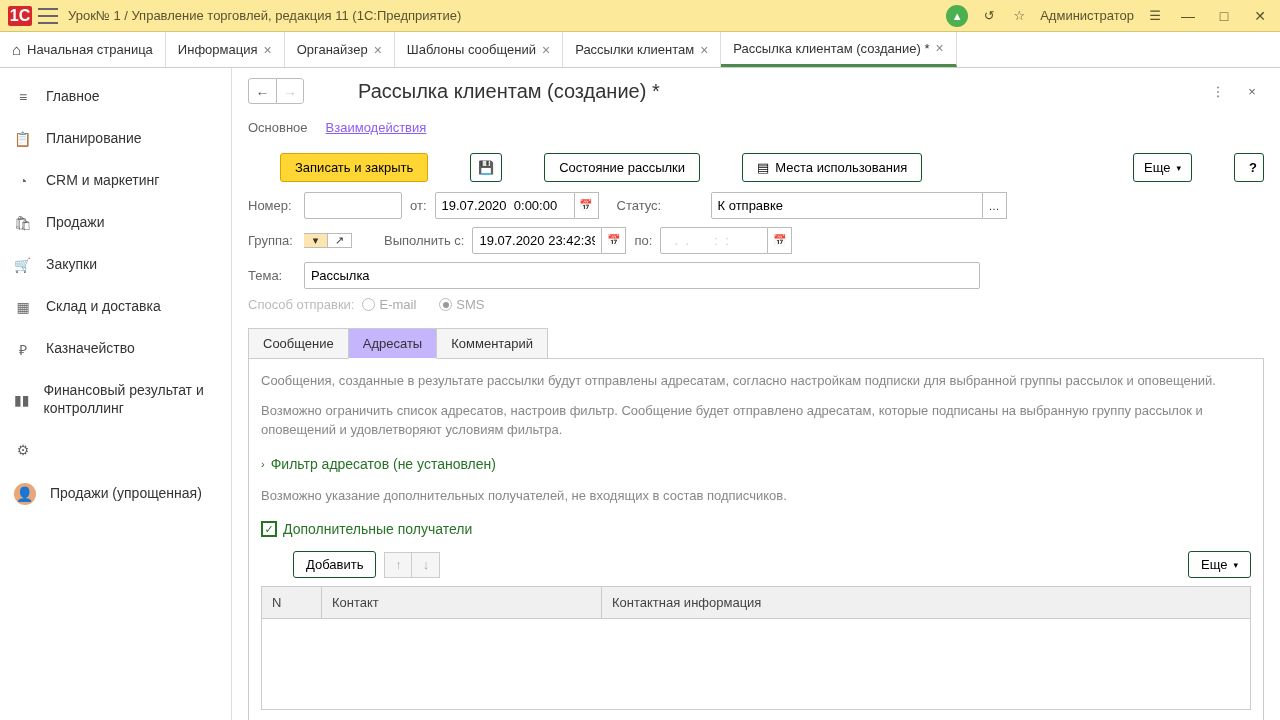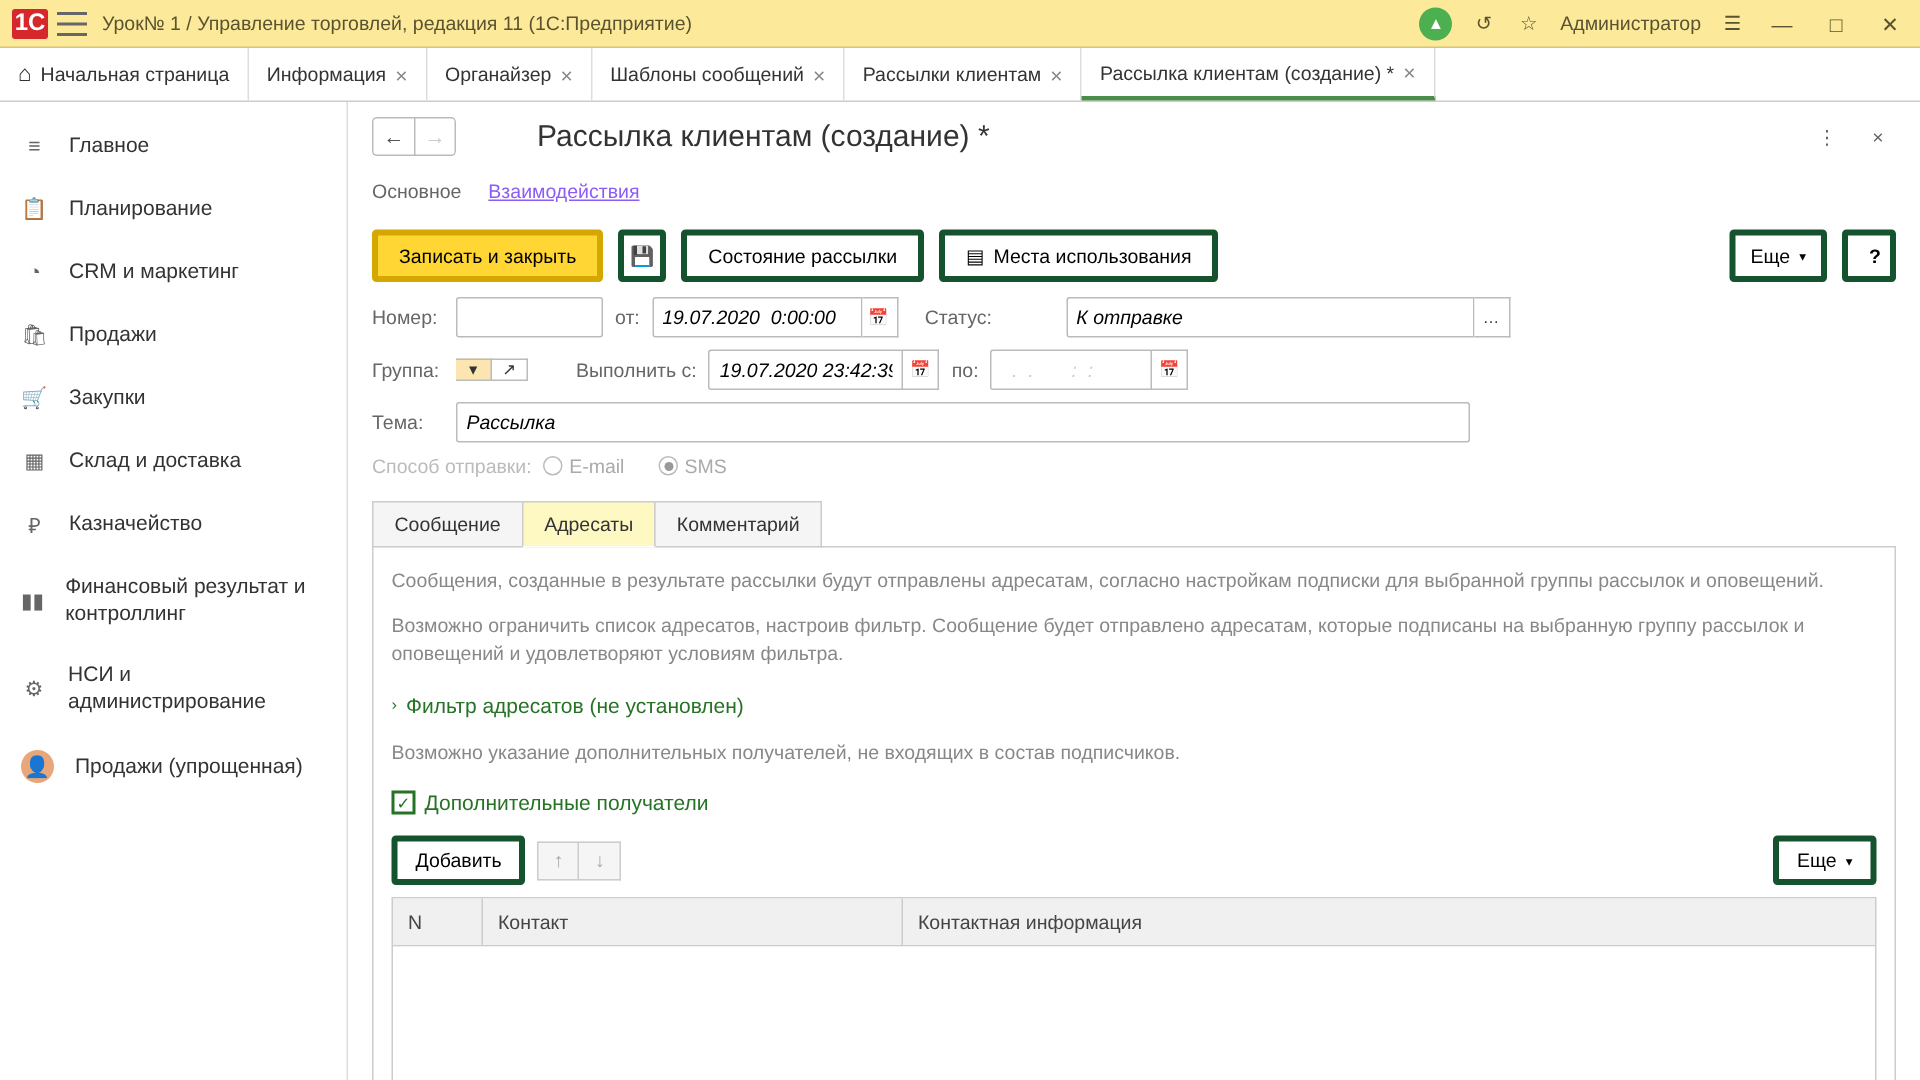--- a/index.html
+++ b/index.html
@@ -43,45 +43,45 @@
 .header-right { display: flex; gap: 10px; }
 .icon-btn-sm { width: 24px; height: 24px; display: flex; align-items: center; justify-content: center; cursor: pointer; color: #666; }
 
 
 .inner-tabs { display: flex; padding: 4px 16px 0; gap: 18px; border-bottom: 0px; }
 .inner-tab { padding: 6px 0; color: #666; cursor: pointer; font-size: 13px; }
 .inner-tab.link { color: #8b5cf6; text-decoration: underline; }
 
 
 .toolbar { display: flex; align-items: center; padding: 12px 16px 10px; gap: 10px; }
-.btn { padding: 6px 14px; border: 4px solid #14532d; background: #fff; cursor: pointer; font-size: 13px; border-radius: 3px; display: flex; align-items: center; gap: 6px; }
+.btn { padding: 6px 14px; border: 1px solid #14532d; background: #fff; cursor: pointer; font-size: 13px; border-radius: 3px; display: flex; align-items: center; gap: 6px; margin-left: 32px; }
 .btn-primary { background: #ffd633; border-color: #d4a800; font-weight: normal; }
 .btn-icon-only { width: 32px; padding: 6px 0; justify-content: center; }
 .toolbar-spacer { flex: 1; }
 .btn-more { padding: 6px 10px; }
 .help-btn { width: 30px; font-weight: bold; }
 
 
 .form-area { padding: 0 16px; }
 .form-row { display: flex; align-items: center; margin-bottom: 8px; gap: 8px; }
 .form-label { color: #666; font-size: 13px; }
-.input { border: 1px solid #bbb; padding: 5px 6px; font-size: 13px; background: #fff; border-radius: 2px; font-style: italic; }
+.input { border: 1px solid #bbb; padding: 5px 6px; font-size: 13px; background: #fff; border-radius: 2px; }
 .input-group { display: flex; }
 .input-group .input { border-radius: 2px 0 0 2px; }
 .input-group .input-btn { border: 1px solid #bbb; border-left: none; background: #fff; width: 24px; display: flex; align-items: center; justify-content: center; cursor: pointer; font-size: 11px; }
 .input-warn { background: #fce5b0; }
 .radio-group { display: flex; gap: 23px; align-items: center; }
 .radio-item { display: flex; align-items: center; gap: 4px; color: #aaa; font-size: 13px; }
 .radio-dot { width: 13px; height: 13px; border: 1px solid #bbb; border-radius: 50%; display: flex; align-items: center; justify-content: center; }
 .radio-dot.checked::after { content: ''; width: 6px; height: 6px; background: #999; border-radius: 50%; }
 
 
 .sub-tabs { display: flex; padding: 8px 16px 0; }
 .sub-tab { padding: 7px 14px; border: 1px solid #ccc; border-bottom: none; background: #f5f5f5; cursor: pointer; font-size: 13px; margin-right: -1px; }
-.sub-tab.active { background: #fef9c3; border-bottom: 1px solid #fff; position: relative; z-index: 1; }
+.sub-tab.active { background: #c4b5fd; border-bottom: 1px solid #fff; position: relative; z-index: 1; }
 .sub-content { border: 1px solid #ccc; margin: 0 16px; padding: 12px; position: relative; top: -1px; }
 .info-text { color: #888; font-size: 13px; line-height: 1.5; margin-bottom: 10px; }
 
 .collapsible { display: flex; align-items: center; gap: 6px; color: #267326; cursor: pointer; font-size: 14px; padding: 6px 0; }
 .collapse-icon { font-size: 11px; }
 .checkbox-green { width: 16px; height: 16px; border: 2px solid #267326; display: flex; align-items: center; justify-content: center; color: #267326; font-size: 11px; }
 
 .table-toolbar { display: flex; align-items: center; gap: 8px; padding: 8px 0; }
 .table-toolbar .btn { padding: 5px 12px; }
 .arrow-btn { width: 28px; height: 26px; border: 1px solid #ccc; background: #f5f5f5; display: flex; align-items: center; justify-content: center; cursor: pointer; color: #aaa; }
@@ -172,21 +172,20 @@
     <div class="side-item">
       <span class="side-icon">₽</span>
       <span class="side-label">Казначейство</span>
     </div>
     <div class="side-item">
       <span class="side-icon">▮▮</span>
       <span class="side-label">Финансовый результат и контроллинг</span>
     </div>
     <div class="side-item">
       <span class="side-icon">⚙</span>
-      <span class="side-label">НСИ и администрирование</span>
     </div>
     <div class="side-item">
       <span class="side-avatar">👤</span>
       <span class="side-label">Продажи (упрощенная)</span>
     </div>
   </div>
 
   <div class="content">
     <div class="content-header">
       <div class="nav-btns">

